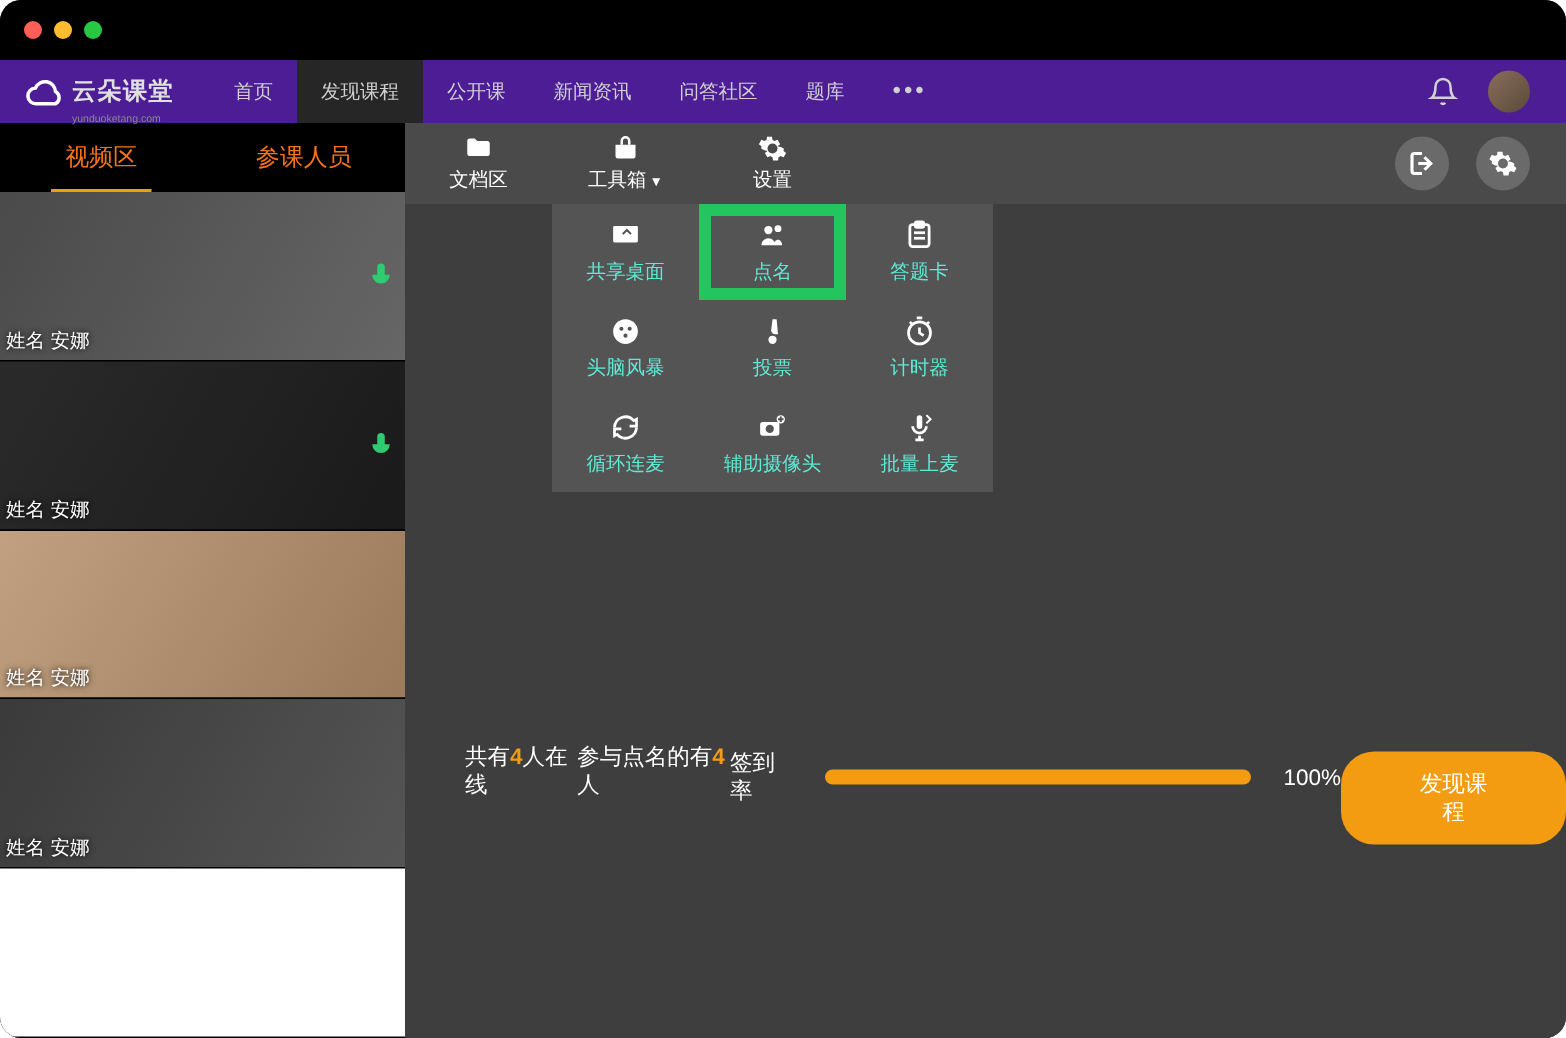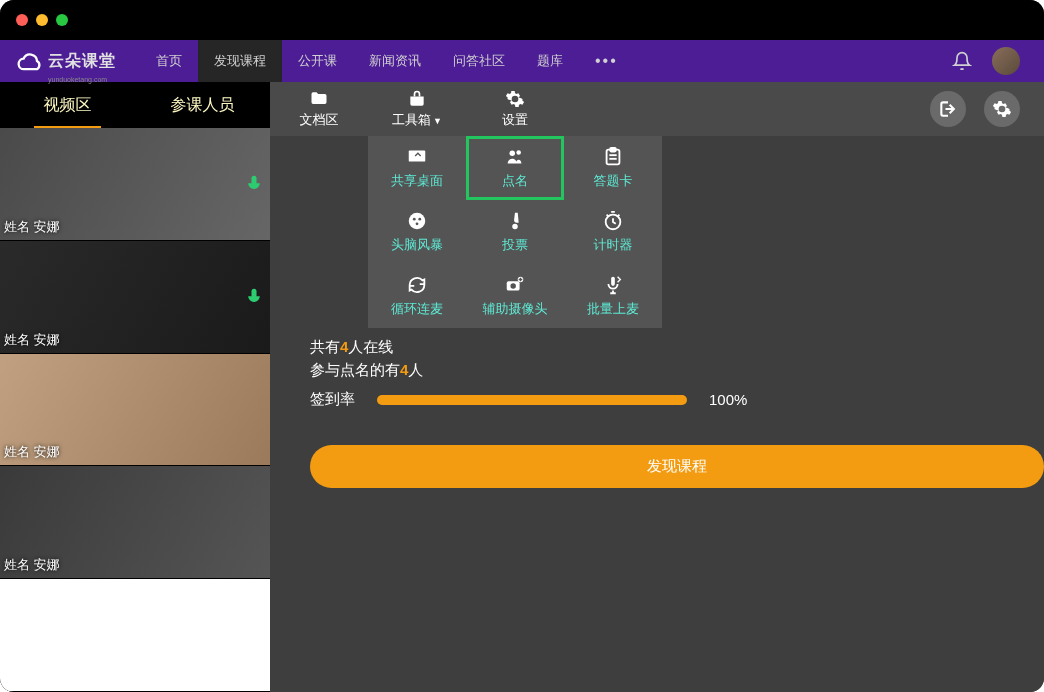--- a/index.html
+++ b/index.html
@@ -18,43 +18,43 @@
     .nav-items { display: flex; align-items: center; flex: 1; }
     .nav-item { color: #d0d0d0; font-size: 13px; padding: 0 16px; height: 42px; display: flex; align-items: center; cursor: pointer; }
     .nav-item.active { background: #262626; }
     .nav-more { color: #d0d0d0; font-size: 16px; padding: 0 16px; letter-spacing: 2px; cursor: pointer; }
     .nav-right { display: flex; align-items: center; gap: 20px; padding-right: 24px; }
     .bell { color: #d0d0d0; cursor: pointer; }
     .avatar { width: 28px; height: 28px; border-radius: 50%; background: linear-gradient(135deg,#8a6d5a,#5a4a3a); cursor: pointer; }
     .body { display: flex; height: calc(692px - 82px); }
     .sidebar { width: 270px; background: #000; display: flex; flex-direction: column; }
     .side-tabs { display: flex; height: 46px; }
-    .side-tab { flex: 1; display: flex; align-items: center; justify-content: center; color: #fef9c3; font-size: 16px; cursor: pointer; }
+    .side-tab { flex: 1; display: flex; align-items: center; justify-content: center; color: #f97316; font-size: 16px; cursor: pointer; }
     .side-tab:first-child { position: relative; }
     .side-tab:first-child::after { content: ''; position: absolute; bottom: 0; left: 25%; width: 50%; height: 2px; background: #f39c12; }
     .video-list { flex: 1; overflow: hidden; display: flex; flex-direction: column; }
     .video-tile { flex: 1; position: relative; background: #555; border-bottom: 1px solid #000; }
     .vt1 { background: linear-gradient(120deg,#4a4a4a,#666); }
     .vt2 { background: linear-gradient(120deg,#2a2a2a,#1a1a1a); }
     .vt3 { background: linear-gradient(120deg,#c0a080,#9a7a5a); }
     .vt4 { background: linear-gradient(120deg,#3a3a3a,#555); }
     .vt5 { background: #fff; }
     .video-label { position: absolute; bottom: 4px; left: 4px; color: #fff; font-size: 13px; text-shadow: 0 0 4px #000; }
     .mic-icon { position: absolute; right: 6px; top: 50%; transform: translateY(-50%); color: #2ecc71; }
     .main { flex: 1; background: #3e3e3e; display: flex; flex-direction: column; position: relative; }
     .main-toolbar { height: 54px; background: #4a4a4a; display: flex; align-items: center; }
     .tb-btn { display: flex; flex-direction: column; align-items: center; justify-content: center; gap: 2px; color: #fff; font-size: 13px; width: 98px; height: 54px; cursor: pointer; }
     .tb-btn.hasdrop { position: relative; }
     .tb-btn .caret { font-size: 9px; margin-left: 2px; }
     .tb-right { margin-left: auto; display: flex; align-items: center; gap: 18px; padding-right: 24px; }
     .circ-btn { width: 36px; height: 36px; border-radius: 50%; background: #6a6a6a; display: flex; align-items: center; justify-content: center; color: #fff; cursor: pointer; }
     .dropdown { position: absolute; top: 54px; left: 0; background: #545454; width: 294px; display: flex; flex-wrap: wrap; z-index: 10; }
     .dd-item { width: 98px; height: 64px; display: flex; flex-direction: column; align-items: center; justify-content: center; gap: 4px; color: #5eead4; font-size: 13px; cursor: pointer; }
-    .dd-item.highlight { border: 3px solid #22c55e; }
-    .content { flex: 1; padding-top: 200px; display: flex; flex-direction: column; color: #fff; font-size: 15px; margin-left: 40px; }
+    .dd-item.highlight { border: 8px solid #22c55e; }
+    .content { flex: 1; padding-top: 200px; display: flex; flex-direction: row; align-items: center; color: #fff; font-size: 15px; margin-left: 40px; }
     .stat-line { margin: 2px 0; }
     .stat-line .num { color: #f39c12; font-weight: bold; }
     .progress-row { display: flex; align-items: center; gap: 22px; margin-top: 8px; }
     .progress-bar { width: 310px; height: 10px; background: #f39c12; border-radius: 5px; }
     .pct { font-size: 15px; }
     .action-btn { margin-top: 36px; background: #f39c12; color: #fff; border: none; border-radius: 22px; padding: 12px 48px; font-size: 15px; cursor: pointer; }
     svg { display: block; }
     .ico { width: 20px; height: 20px; }
     .ico-lg { width: 22px; height: 22px; }
   </style>

